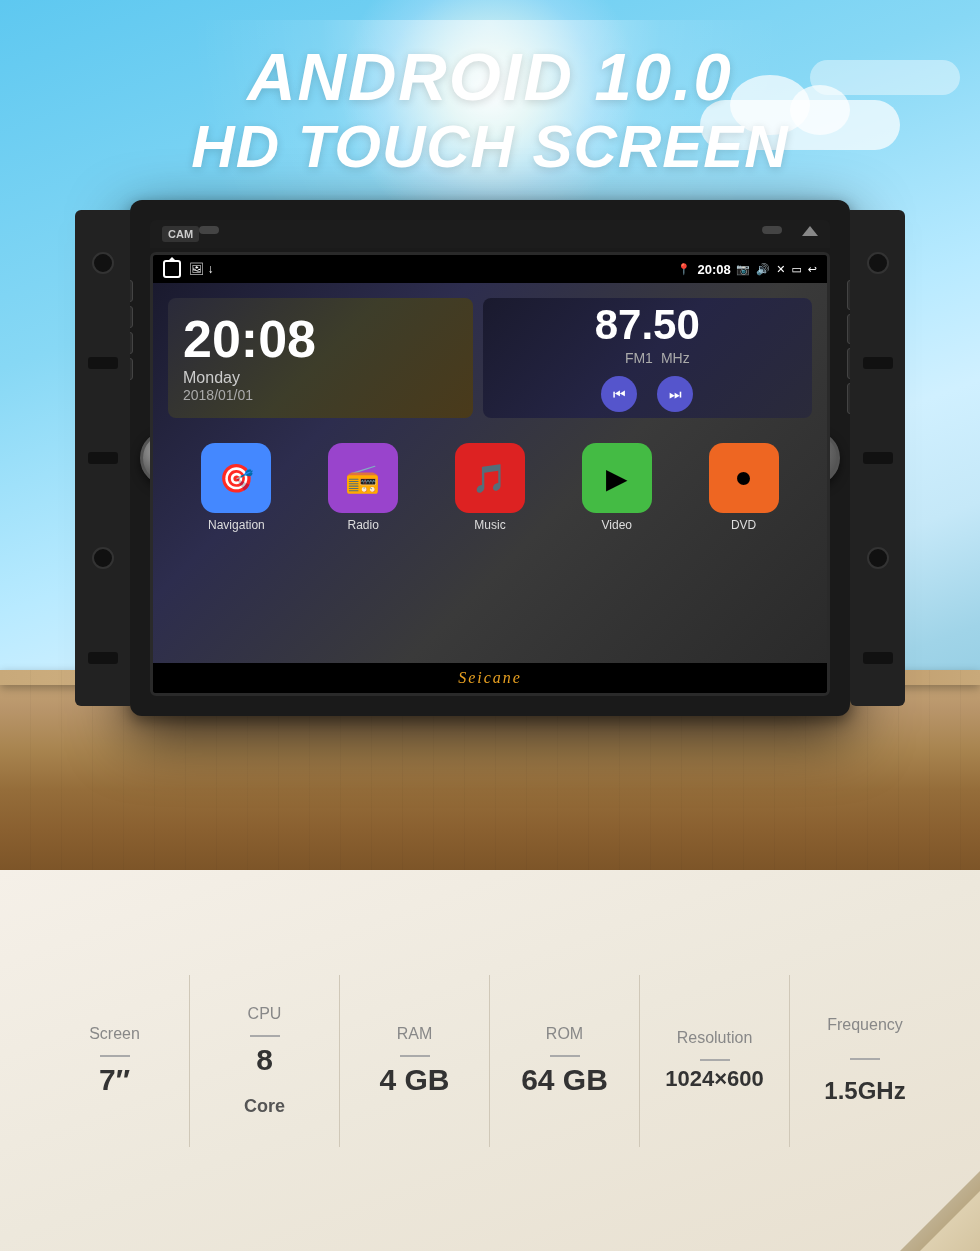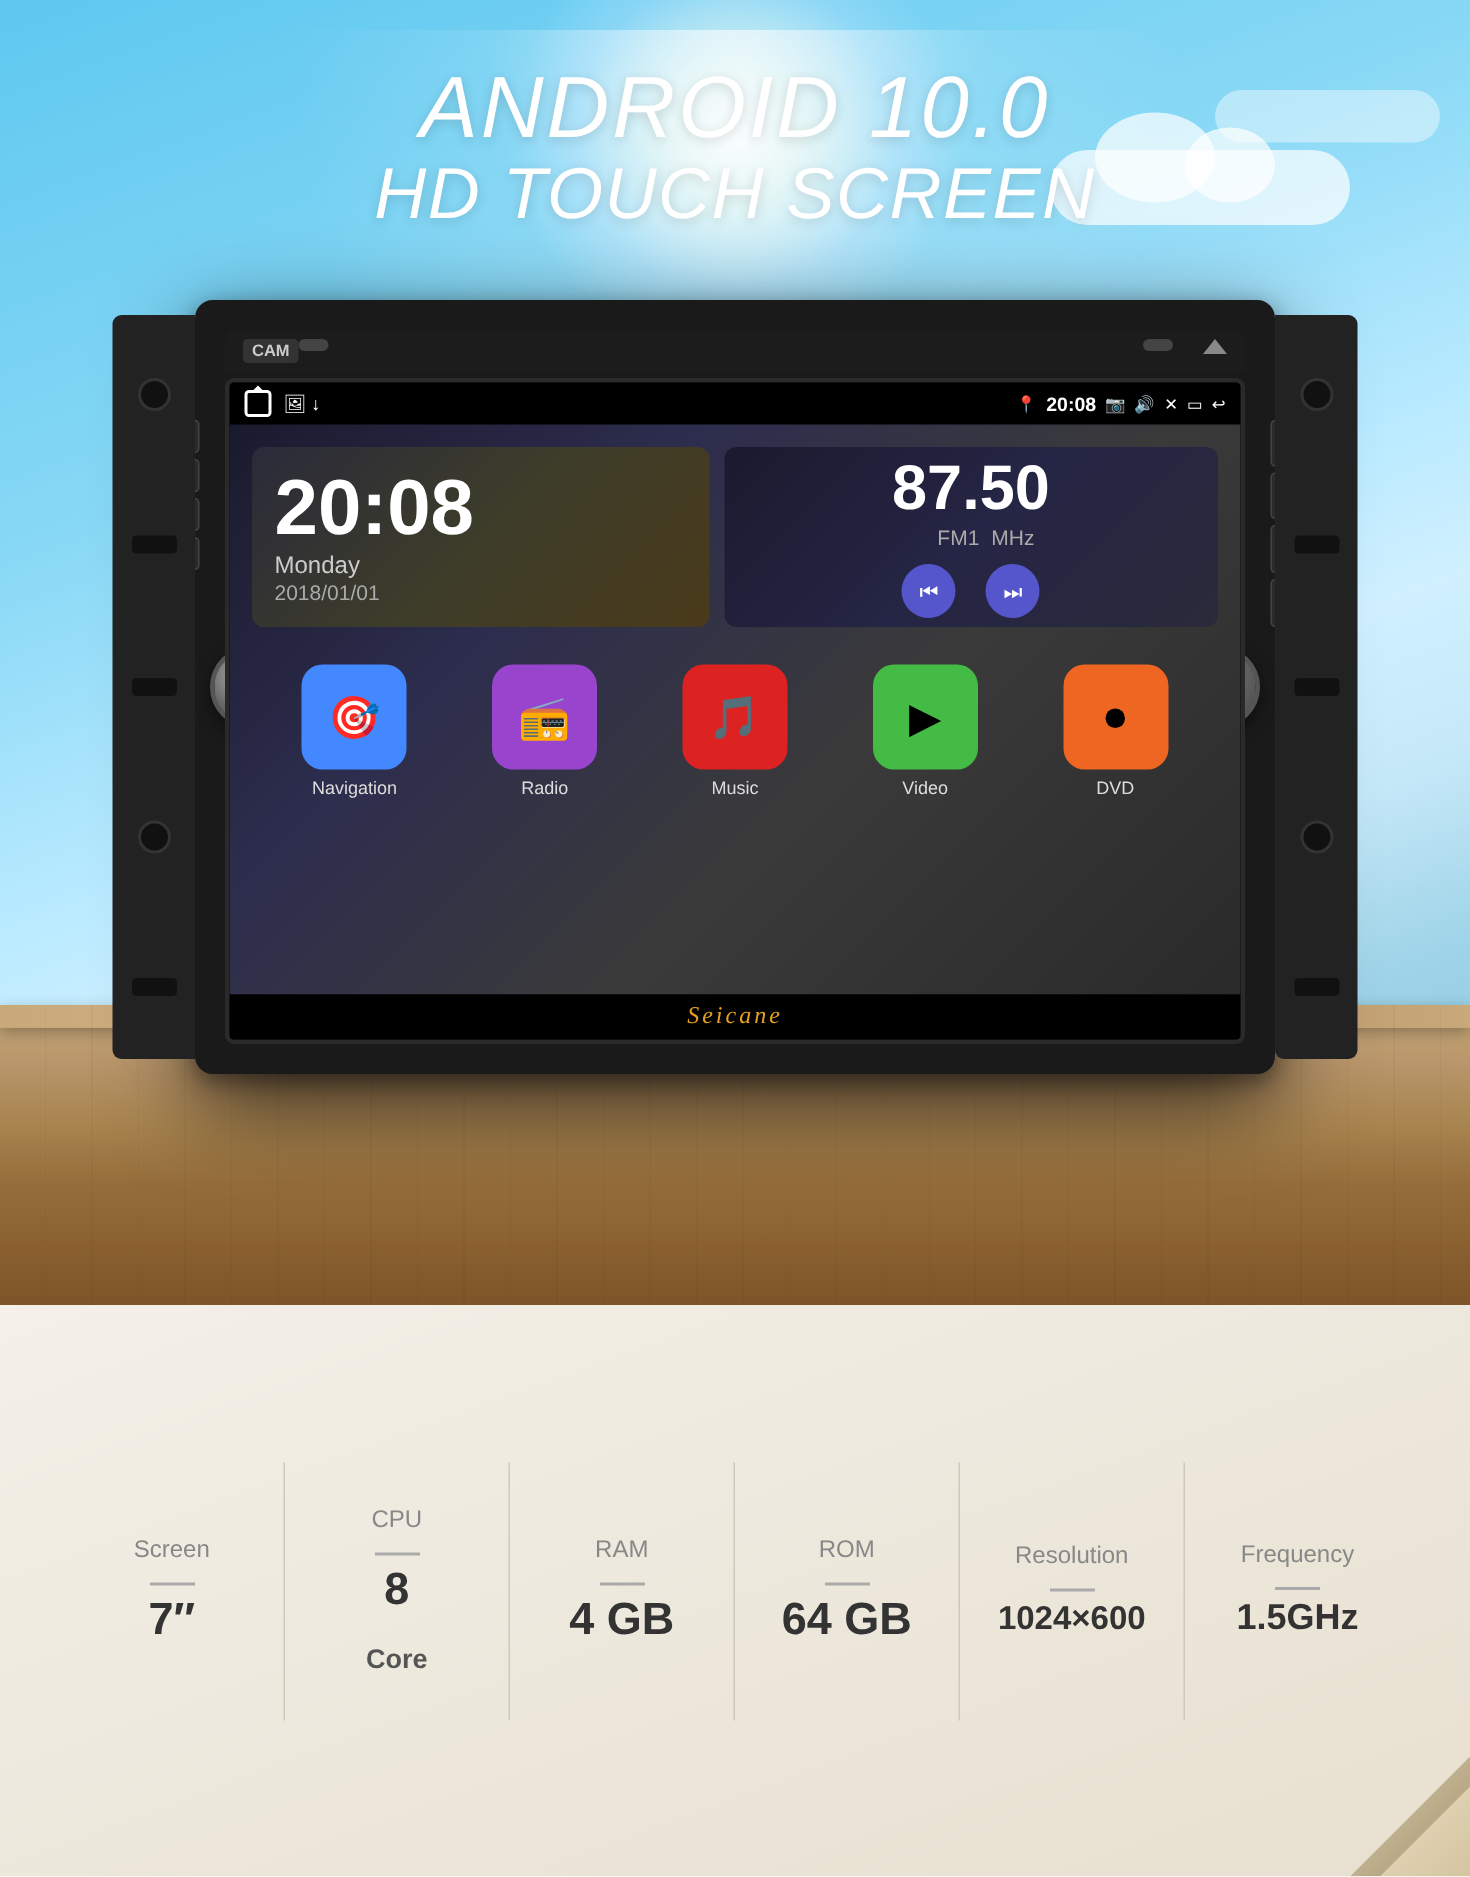--- a/index.html
+++ b/index.html
@@ -68,31 +68,31 @@
 
     
     .hero-title {
       position: absolute;
       top: 40px;
       left: 0; right: 0;
       text-align: center;
       z-index: 10;
     }
     .hero-title h1 {
-      font-size: 58px;
-      font-weight: 400;
+      font-size: 67px;
+      font-weight: 700;
       color: #fff;
       text-shadow: 0 2px 8px rgba(0,0,0,0.15);
       letter-spacing: 2px;
       line-height: 1.1;
       font-style: italic;
     }
     .hero-title h2 {
-      font-size: 48px;
-      font-weight: 400;
+      font-size: 60px;
+      font-weight: 700;
       color: #fff;
       text-shadow: 0 2px 8px rgba(0,0,0,0.15);
       letter-spacing: 1px;
       line-height: 1.1;
       font-style: italic;
     }
 
     
     .wood-table {
       position: absolute;
@@ -468,20 +468,21 @@
       padding: 30px 15px;
       display: flex;
       flex-direction: column;
       align-items: center;
       justify-content: center;
       border-right: 1px solid #d0c8b8;
       text-align: center;
     }
     .spec-card:last-child {
       border-right: none;
+      gap: 12px;
     }
 
     .spec-label {
       font-size: 16px;
       color: #888;
       font-weight: normal;
       margin-bottom: 6px;
     }
     .spec-divider {
       width: 30px;

